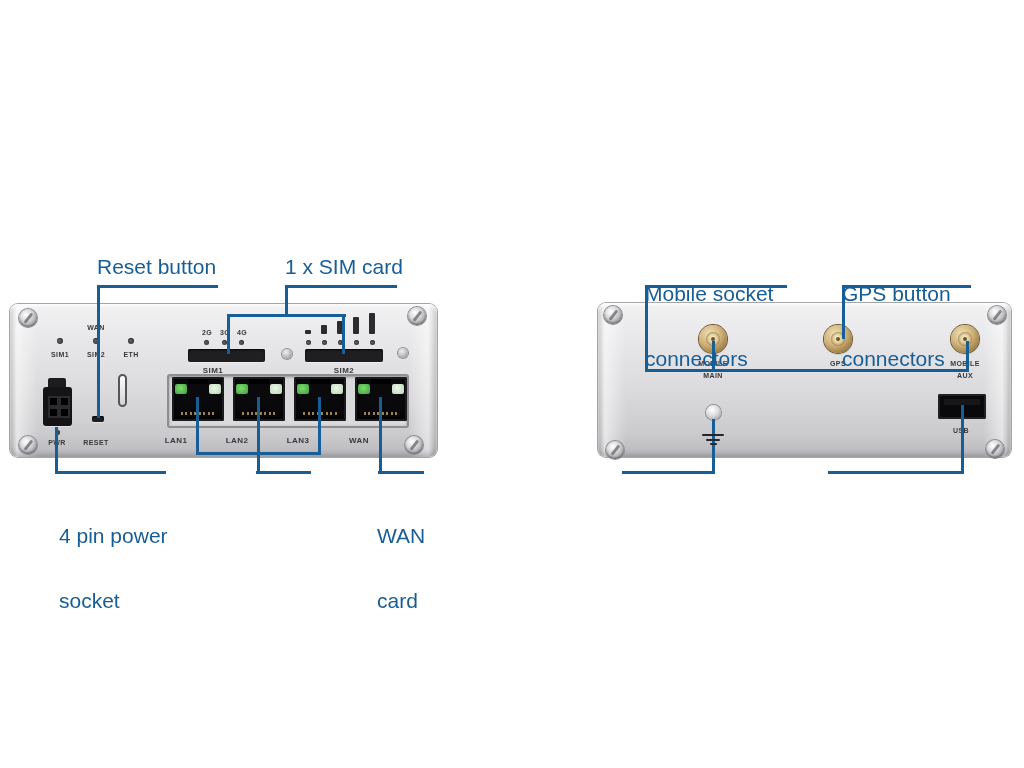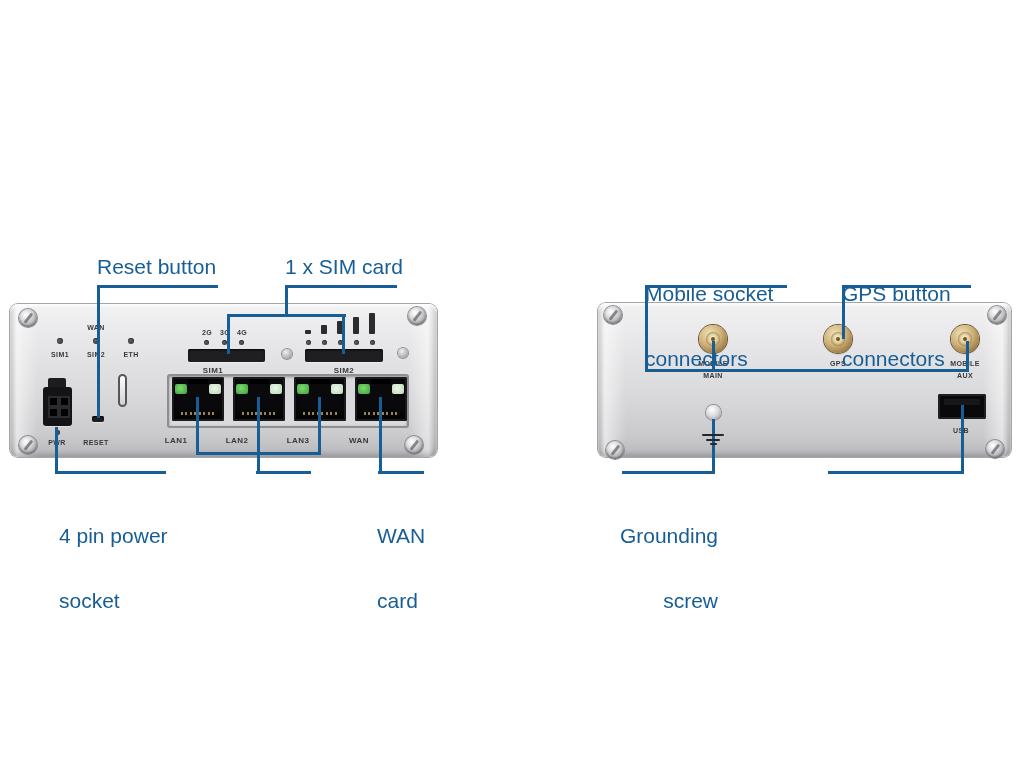--- a/index.html
+++ b/index.html
@@ -244,18 +244,14 @@
   </div>
 
   <div class="co-label" style="left:645px; top:240px;">
     <span>Mobile socket</span>
     <span>connectors</span>
   </div>
   <div class="co-label" style="left:842px; top:240px;">
     <span>GPS button</span>
     <span>connectors</span>
   </div>
-  <div class="co-label right" style="left:598px; top:482px; width:120px;">
-    <span>Grounding</span>
-    <span>screw</span>
-  </div>
 
 </div>
 
 </body></html>

